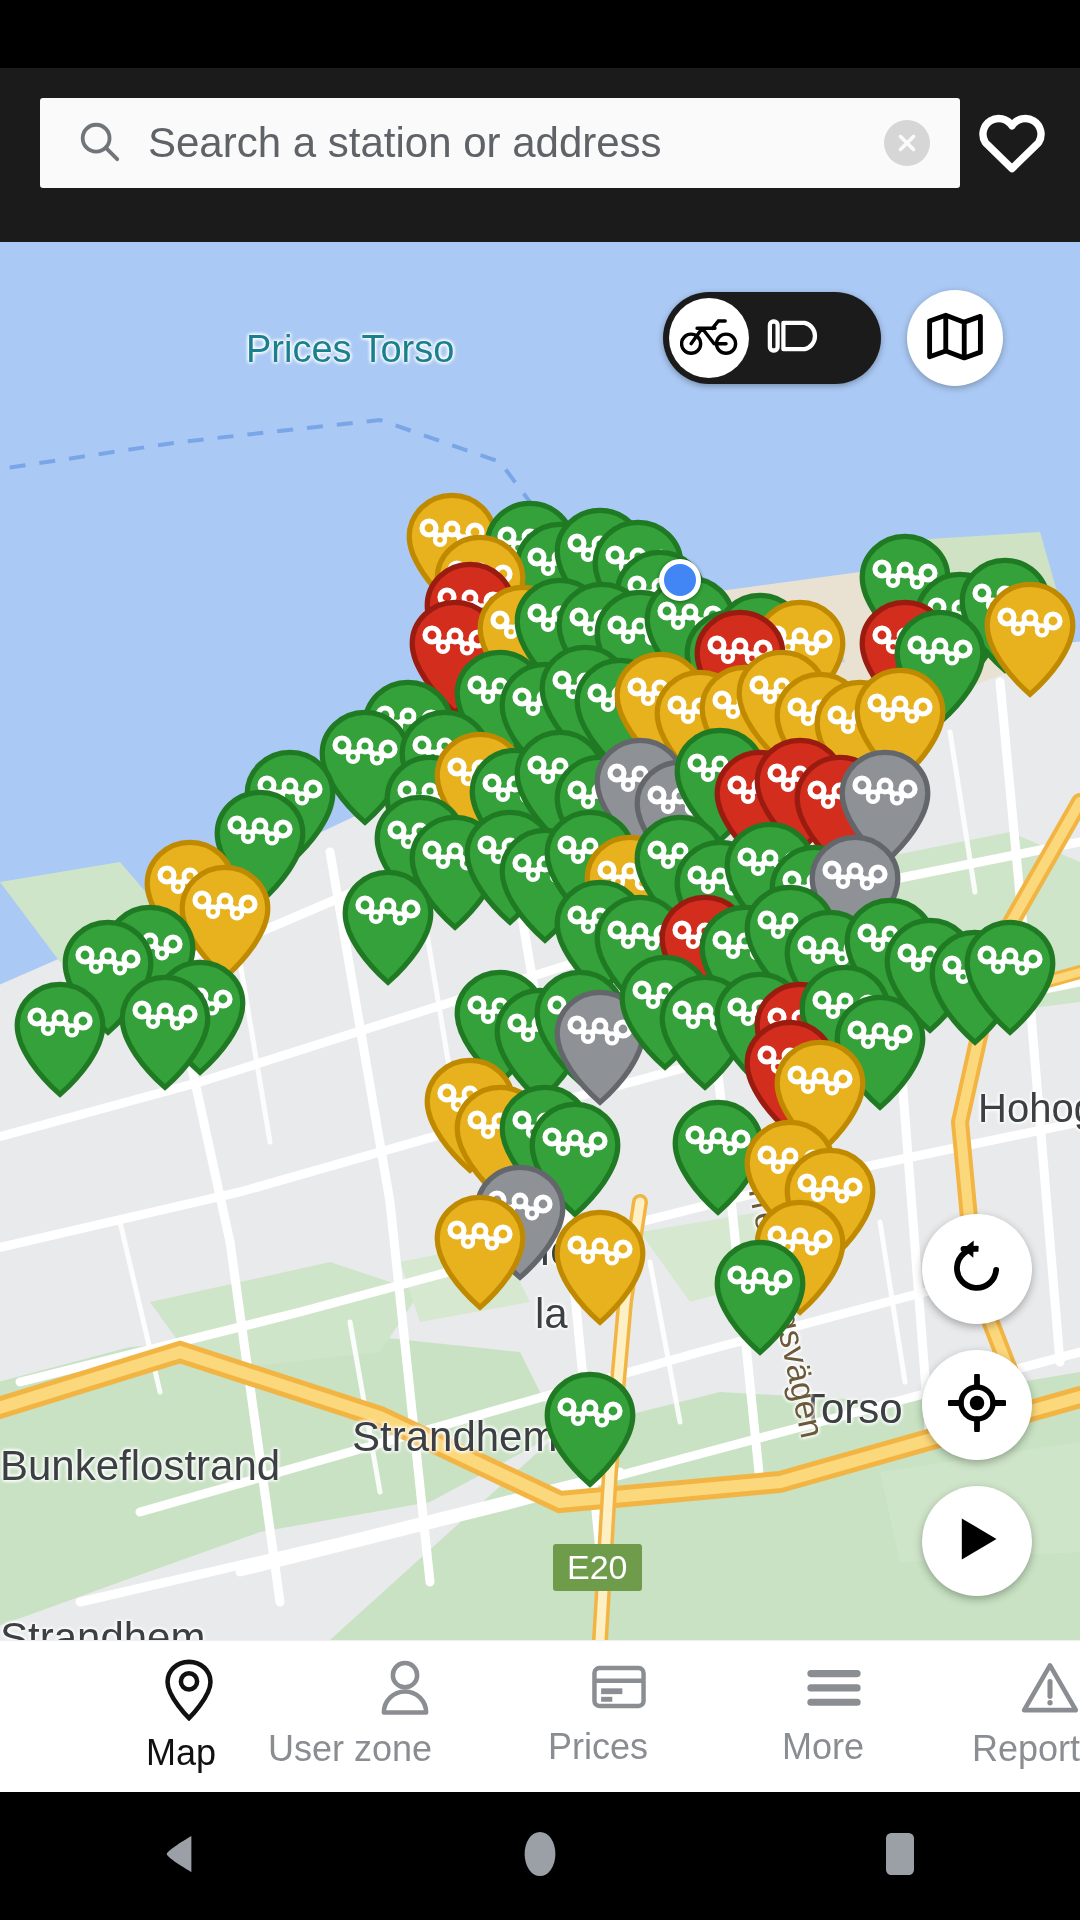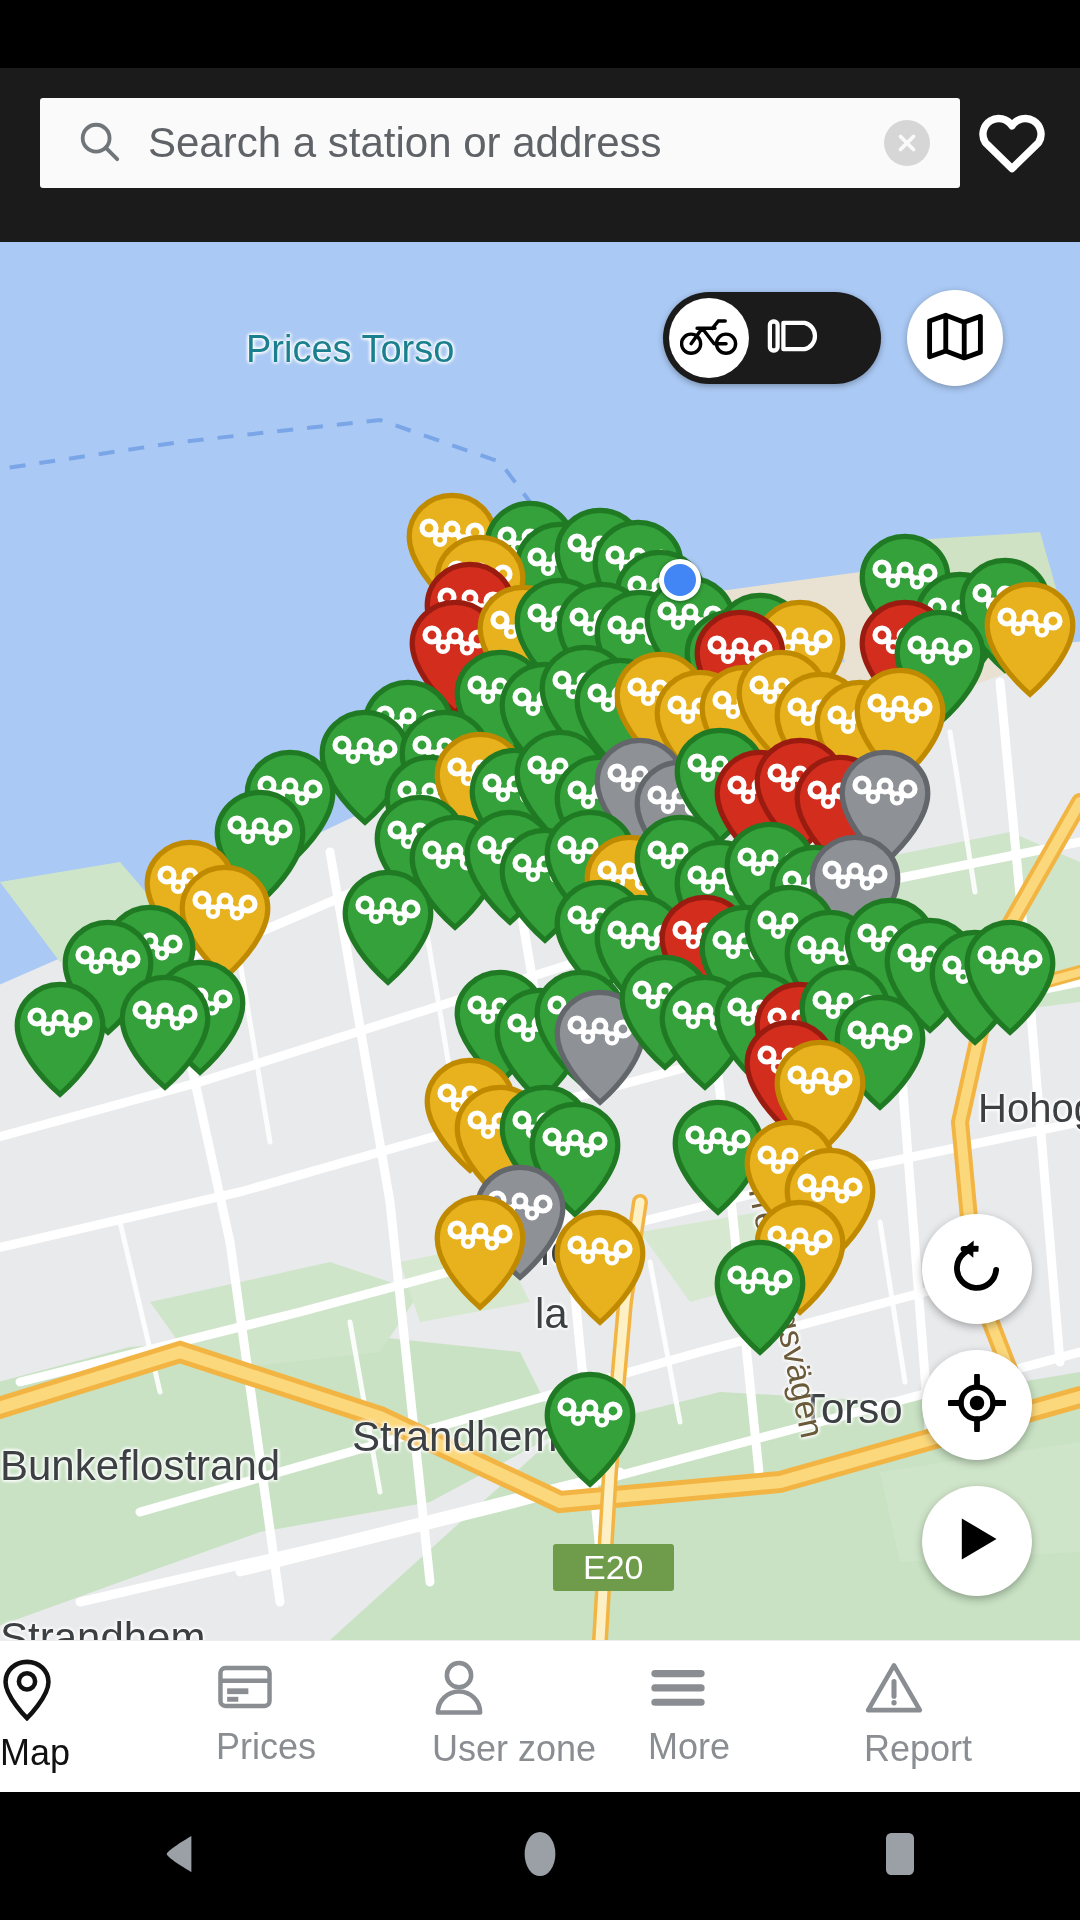--- a/index.html
+++ b/index.html
@@ -123,21 +123,21 @@
   .pin { position:absolute; width:96px; height:118px; }
 
   
   #bottomnav {
     position:absolute; top:1640px; left:0; width:1080px; height:152px;
     background:#fff; display:flex; align-items:flex-start;
     border-top:1px solid #eee;
   }
   .navitem {
     flex:1 1 0; height:152px; padding-top:18px;
-    display:flex; flex-direction:column; align-items:flex-start; gap:8px;
+    display:flex; flex-direction:column; align-items:flex-end; gap:8px;
   }
   .navitem .navlabel {
     font-size:36px; color:#8a8d91; line-height:40px;
   }
   .navitem.active .navlabel { color:#111; }
 
   
   #androidnav {
     position:absolute; top:1792px; left:0; width:1080px; height:128px;
     background:#000; display:flex; align-items:center; justify-content:space-around;
@@ -251,21 +251,21 @@
         <div class="maplabel " style="left: 978px; top: 844px; font-size: 40px;">Hohog</div>
         <div class="maplabel " style="left: 520px; top: 985px; font-size: 42px;">Holma</div>
         <div class="maplabel " style="left: 535px; top: 1048px; font-size: 42px;">la</div>
         <div class="maplabel " style="left: 352px; top: 1171px; font-size: 42px;">Strandhem</div>
         <div class="maplabel " style="left: 0px; top: 1200px; font-size: 42px;">Bunkeflostrand</div>
         <div class="maplabel " style="left: 800px; top: 1143px; font-size: 42px;">Torso</div>
         <div class="maplabel " style="left: 0px; top: 1372px; font-size: 42px;">Strandhem</div>
         <div class="maplabel road" style="left: 655px; top: 1048px; font-size: 34px; transform: rotate(78deg);">Trelleborgsvägen</div>
       </div>
 
-    <div id="road-shield" style="position: absolute; padding: 4px 30px; background: rgb(111, 156, 75); color: rgb(255, 255, 255); font-size: 34px; border-radius: 3px; left: 553px; top: 1302px;">
+    <div id="road-shield" style="position: absolute; padding: 4px 14px; background: rgb(111, 156, 75); color: rgb(255, 255, 255); font-size: 34px; border-radius: 3px; left: 553px; top: 1302px;">
       <span>E20</span>
     </div>
 
     <div id="markers">
         <div class="pin" style="left: 404px; top: 249px;"><svg width="96" height="118" viewBox="0 0 48 59">
             <path d="M24 2.2 C12.3 2.2 2.6 11.4 2.6 22.8 C2.6 34.6 14 48.4 24 57.2 C34 48.4 45.4 34.6 45.4 22.8 C45.4 11.4 35.7 2.2 24 2.2 Z" fill="#e8b21e" stroke="#c08a00" stroke-width="2.6"></path>
             <g fill="none" stroke="#ffffff" stroke-width="3.1" stroke-linecap="round" stroke-linejoin="round">
               <path d="M12.5 18.5 L18 24 L24 19 L30 25 L35.5 20.5"></path>
             </g>
             <circle cx="12.5" cy="18.5" r="3.5" fill="#e8b21e" stroke="#ffffff" stroke-width="2.6"></circle>
@@ -1501,38 +1501,38 @@
         <svg width="54" height="62" viewBox="0 0 22 26">
           <path d="M11 1.2 C5.8 1.2 2 5 2 9.6 C2 15.8 11 24.8 11 24.8 C11 24.8 20 15.8 20 9.6 C20 5 16.2 1.2 11 1.2 Z" fill="none" stroke="#111" stroke-width="1.9"></path>
           <circle cx="11" cy="9.4" r="3.4" fill="none" stroke="#111" stroke-width="1.9"></circle>
         </svg>
       </span>
       <span class="navlabel">Map</span>
     </div>
 
     <div class="navitem">
       <span>
+        <svg width="54" height="58" viewBox="0 0 24 25">
+          <circle cx="12" cy="6.8" r="5.4" fill="none" stroke="#8a8d91" stroke-width="2"></circle>
+          <path d="M2.6 23.4 A9.4 9.4 0 0 1 21.4 23.4 Z" fill="none" stroke="#8a8d91" stroke-width="2" stroke-linejoin="round"></path>
+        </svg>
+      </span>
+      <span class="navlabel">User zone</span>
+    </div>
+
+    <div class="navitem">
+      <span>
         <svg width="58" height="56" viewBox="0 0 26 24">
           <rect x="2" y="3.5" width="22" height="17" rx="2.2" fill="none" stroke="#8a8d91" stroke-width="2"></rect>
           <line x1="2" y1="9.2" x2="24" y2="9.2" stroke="#8a8d91" stroke-width="2"></line>
           <rect x="5" y="12.6" width="9.5" height="2.6" fill="#8a8d91"></rect>
           <rect x="5" y="16.4" width="5" height="2.2" fill="#8a8d91"></rect>
         </svg>
       </span>
       <span class="navlabel">Prices</span>
-    </div>
-
-    <div class="navitem">
-      <span>
-        <svg width="54" height="58" viewBox="0 0 24 25">
-          <circle cx="12" cy="6.8" r="5.4" fill="none" stroke="#8a8d91" stroke-width="2"></circle>
-          <path d="M2.6 23.4 A9.4 9.4 0 0 1 21.4 23.4 Z" fill="none" stroke="#8a8d91" stroke-width="2" stroke-linejoin="round"></path>
-        </svg>
-      </span>
-      <span class="navlabel">User zone</span>
     </div>
 
     <div class="navitem">
       <span>
         <svg width="60" height="56" viewBox="0 0 26 24">
           <line x1="3" y1="6.2" x2="23" y2="6.2" stroke="#8a8d91" stroke-width="3.1" stroke-linecap="round"></line>
           <line x1="3" y1="12.4" x2="23" y2="12.4" stroke="#8a8d91" stroke-width="3.1" stroke-linecap="round"></line>
           <line x1="3" y1="18.6" x2="23" y2="18.6" stroke="#8a8d91" stroke-width="3.1" stroke-linecap="round"></line>
         </svg>
       </span>

